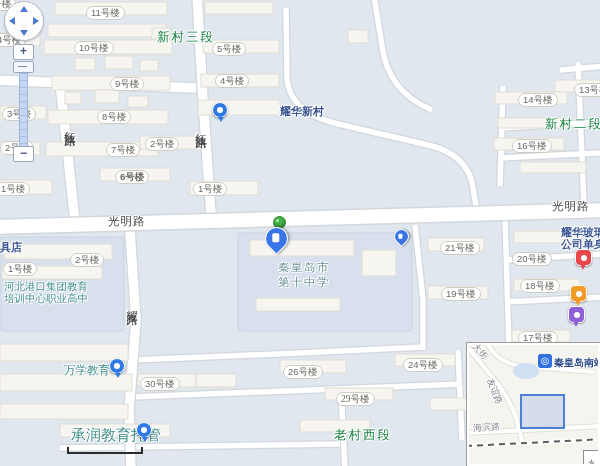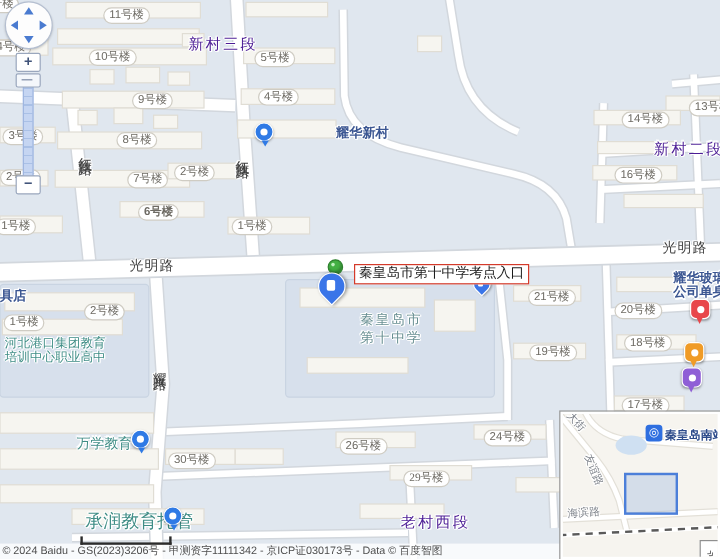--- a/index.html
+++ b/index.html
@@ -11,26 +11,26 @@
   .w-main .casing{stroke-width:17px;} .w-main .fillw{stroke-width:14px;}
   .w-mid  .casing{stroke-width:12px;} .w-mid  .fillw{stroke-width:9.5px;}
   .w-lane .casing{stroke-width:8px;}  .w-lane .fillw{stroke-width:5.5px;}
   .bld{fill:#f6f5f0;stroke:#e0ddd4;stroke-width:1;}
   .campus{fill:#d7e0ec;stroke:#c9d4e2;stroke-width:1;}
   
   .lbl{position:absolute;white-space:pre;z-index:5;}
   .halo{text-shadow:-1px 0 #fff,1px 0 #fff,0 -1px #fff,0 1px #fff,1px 1px #fff,-1px -1px #fff;}
   .pill{background:rgba(255,255,255,.95);border:1px solid #cfccc3;border-radius:7px;color:#6e6b64;
         font-size:9.5px;line-height:12px;padding:0 4px;}
-  .area{color:#4c1d95;font-size:12.5px;letter-spacing:2px;}
+  .area{color:#15803d;font-size:12.5px;letter-spacing:2px;}
   .road{color:#3f3f3f;font-size:11.5px;letter-spacing:1px;}
   .road-v{color:#3f3f3f;font-size:11.5px;writing-mode:vertical-lr;letter-spacing:2px;}
   .poi-teal{color:#3f8d86;font-size:11px;line-height:12px;}
   .poi-navy{color:#3b5692;font-size:11px;line-height:12px;font-weight:bold;}
-  .school{color:#688f92;font-size:11.5px;line-height:15px;letter-spacing:1.5px;text-align:left;margin-left:22px;}
+  .school{color:#688f92;font-size:11.5px;line-height:15px;letter-spacing:1.5px;text-align:left;}
   
   .marker{position:absolute;z-index:6;}
   .dot{width:14px;height:14px;background:#2f7ae5;border:1.5px solid #fff;border-radius:50%;
        box-shadow:0 1px 2px rgba(0,0,0,.35);}
   .dot::after{content:"";position:absolute;left:4px;top:4px;width:6px;height:6px;background:#fff;border-radius:50%;}
   .dot::before{content:"";position:absolute;left:5px;top:14px;border:3px solid transparent;border-top:5px solid #2f7ae5;}
   .green-pin{width:11px;height:11px;background:#43b043;border:1px solid #2d7f2d;border-radius:50%;box-shadow:inset -1px -2px 2px rgba(0,0,0,.25);}
   .green-pin::before{content:"";position:absolute;left:5px;top:11px;width:2px;height:9px;background:#8a8f96;}
   .green-pin::after{content:"";position:absolute;left:2px;top:2px;width:3px;height:3px;background:#bdf0bd;border-radius:50%;}
   .door-pin{width:21px;height:21px;background:#3a75e8;border:1.5px solid #fff;border-radius:50% 50% 50% 0;
@@ -295,37 +295,35 @@
       <div class="marker dot" style="left: 109px; top: 358px;"></div>
       <div class="marker dot" style="left: 136px; top: 422px;"></div>
       <div class="marker green-pin" style="left: 273px; top: 216px;"></div>
       <div class="marker door-pin" style="left: 265px; top: 227px;"></div>
       <div class="marker small-pin" style="left: 394px; top: 229px;"></div>
       <div class="marker poi-pin" style="left: 575px; top: 249px; --c: #e8474b;"></div>
       <div class="marker poi-pin" style="left: 570px; top: 285px; --c: #f09b26;"></div>
       <div class="marker poi-pin" style="left: 568px; top: 306px; --c: #8f5fd6;"></div>
     </div>
 
-  <div id="callout">秦皇岛市第十中学考点入口</div>
 
   <div id="compass">
     <span class="ca n"></span>
     <span class="ca s"></span>
     <span class="ca w"></span>
     <span class="ca e"></span>
   </div>
   <div id="zoom-in" class="zbtn">+</div>
   <div id="zoom-handle"></div>
   <div id="zoom-track"></div>
   <div id="zoom-out" class="zbtn">−</div>
 
   <div id="scale-bar"></div>
 
 
-  <div id="copyright">© 2024 Baidu - GS(2023)3206号 - 甲测资字11111342 - 京ICP证030173号 - Data © 百度智图</div>
 
   <div id="inset">
     <svg id="inset-svg" width="133" height="123">
       <g class="i-casing">
         <path d="M -3 0 L 28 38 Q 40 53 47 72 L 54 100"></path>
         <path d="M -3 88 L 136 81"></path>
         <path d="M 18 -3 Q 26 16 50 21 L 125 27"></path>
       </g>
       <g class="i-fill">
         <path d="M -3 0 L 28 38 Q 40 53 47 72 L 54 100"></path>

